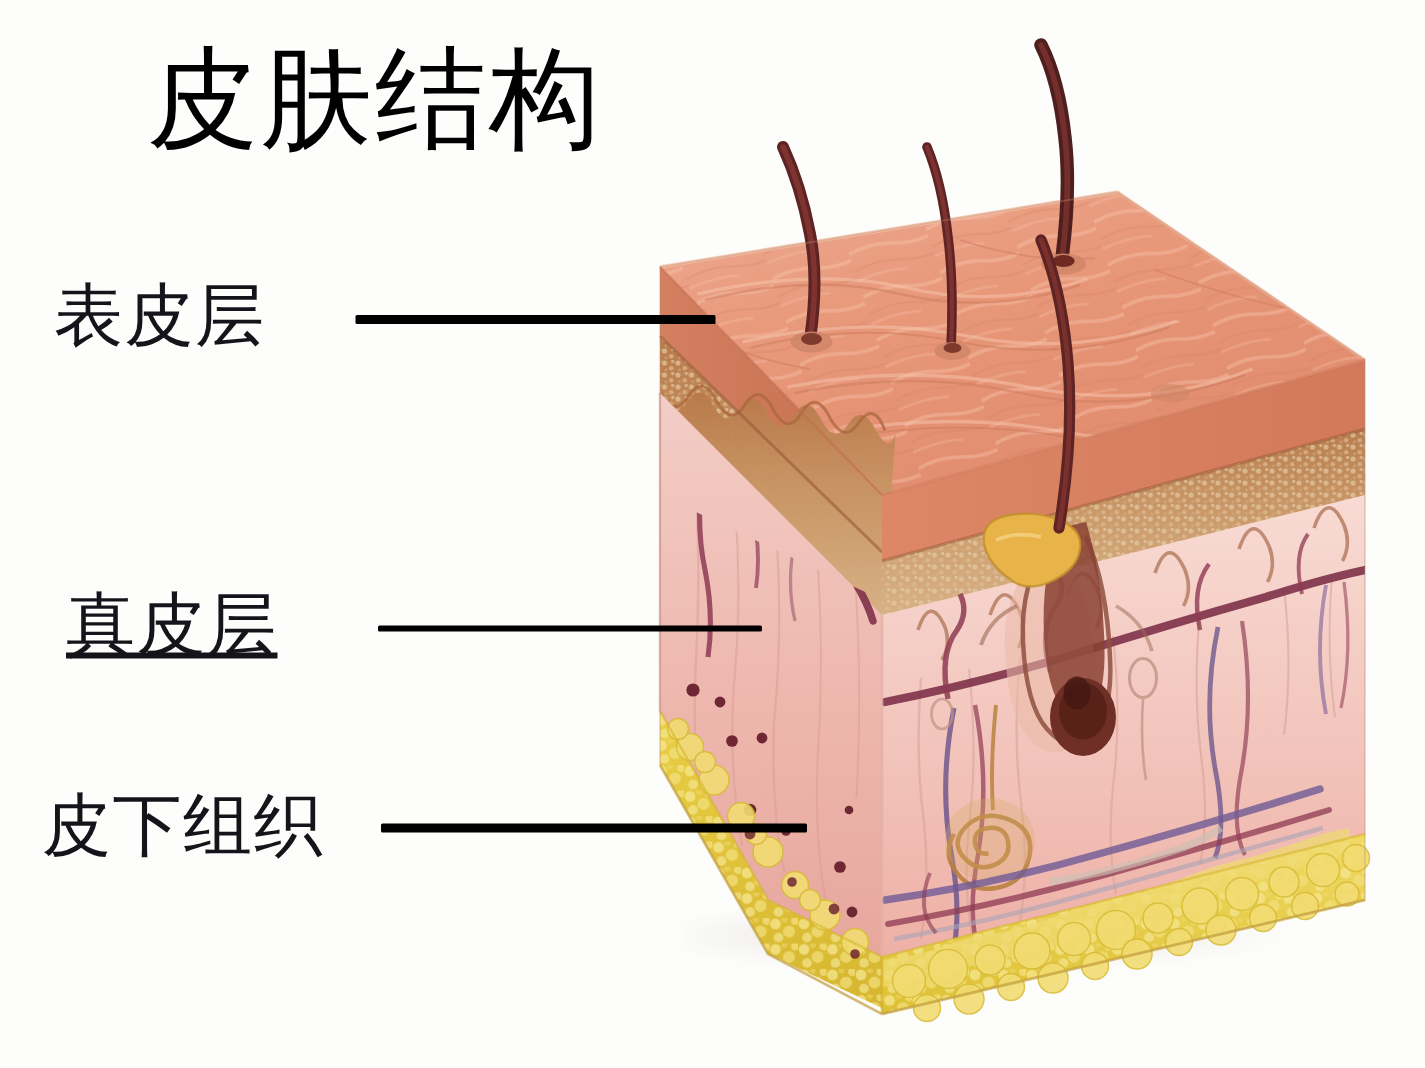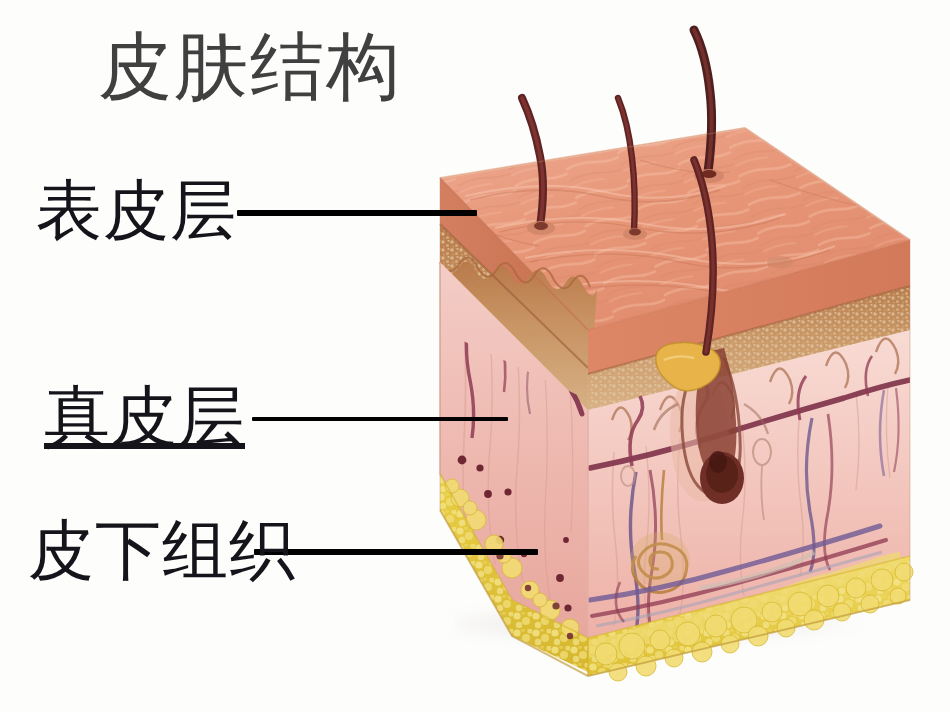--- a/index.html
+++ b/index.html
@@ -7,24 +7,24 @@
     width:950px;height:712px;position:relative;overflow:hidden;
     font-family:"Liberation Serif","DejaVu Serif",serif;
     background:#fdfdfc;
   }
   #stage{position:absolute;inset:0;}
 
   
   .title{
     position:absolute;left:98px;top:24px;
     font-size:74px;line-height:86px;letter-spacing:2px;
-    color:#404040;white-space:nowrap;font-weight:400;
+    color:#000000;white-space:nowrap;font-weight:400;
   }
   .lbl{
-    position:absolute;font-size:66px;line-height:62px;
+    position:absolute;font-size:46px;line-height:62px;
     letter-spacing:1px;color:#14141a;white-space:nowrap;font-weight:400;
   }
   .lbl-epi{left:36px;top:180px;}
   .lbl-der{left:44px;top:386px;text-decoration:underline;}
   .lbl-sub{left:28px;top:520px;text-align:center;}
 
   .leader{position:absolute;background:#000;}
   .leader-epi{left:237px;top:210px;width:240px;height:6px;border-radius:1px;}
   .leader-der{left:252px;top:417px;width:256px;height:4px;border-radius:1px;}
   .leader-sub{left:254px;top:549px;width:284px;height:6px;border-radius:1px;}

